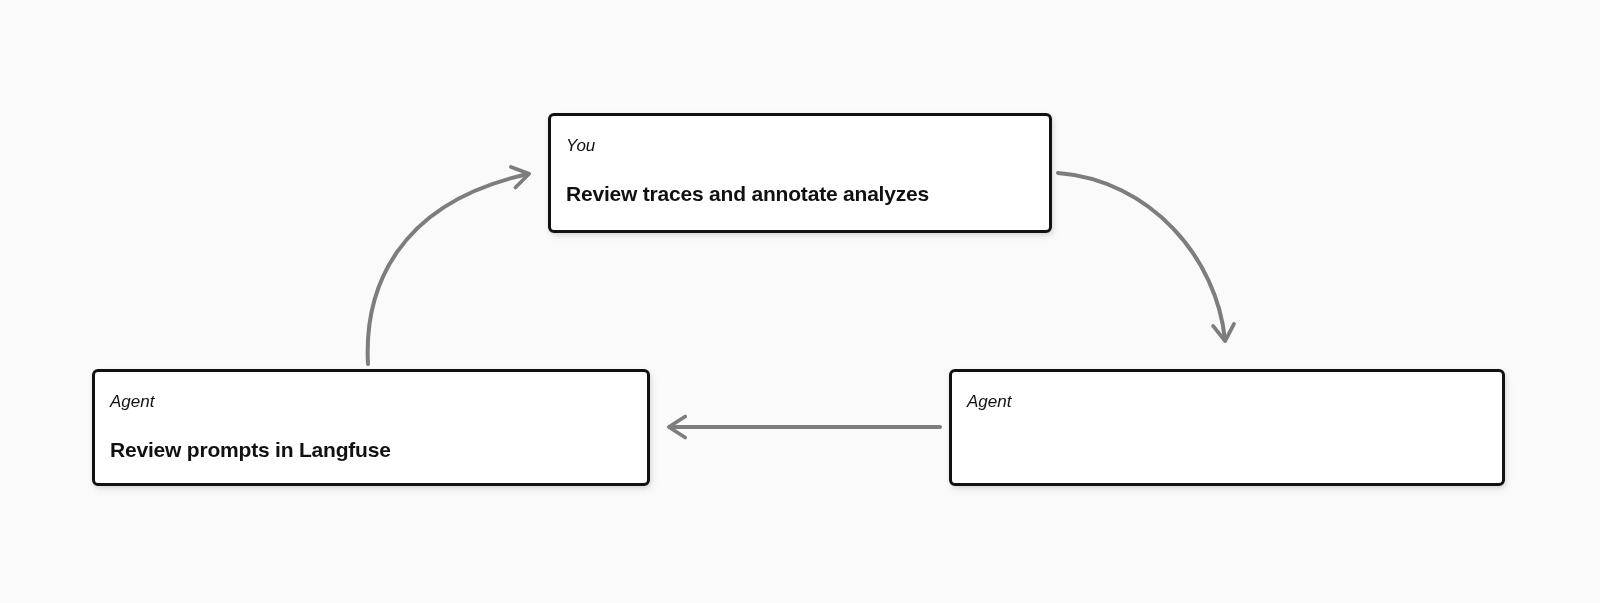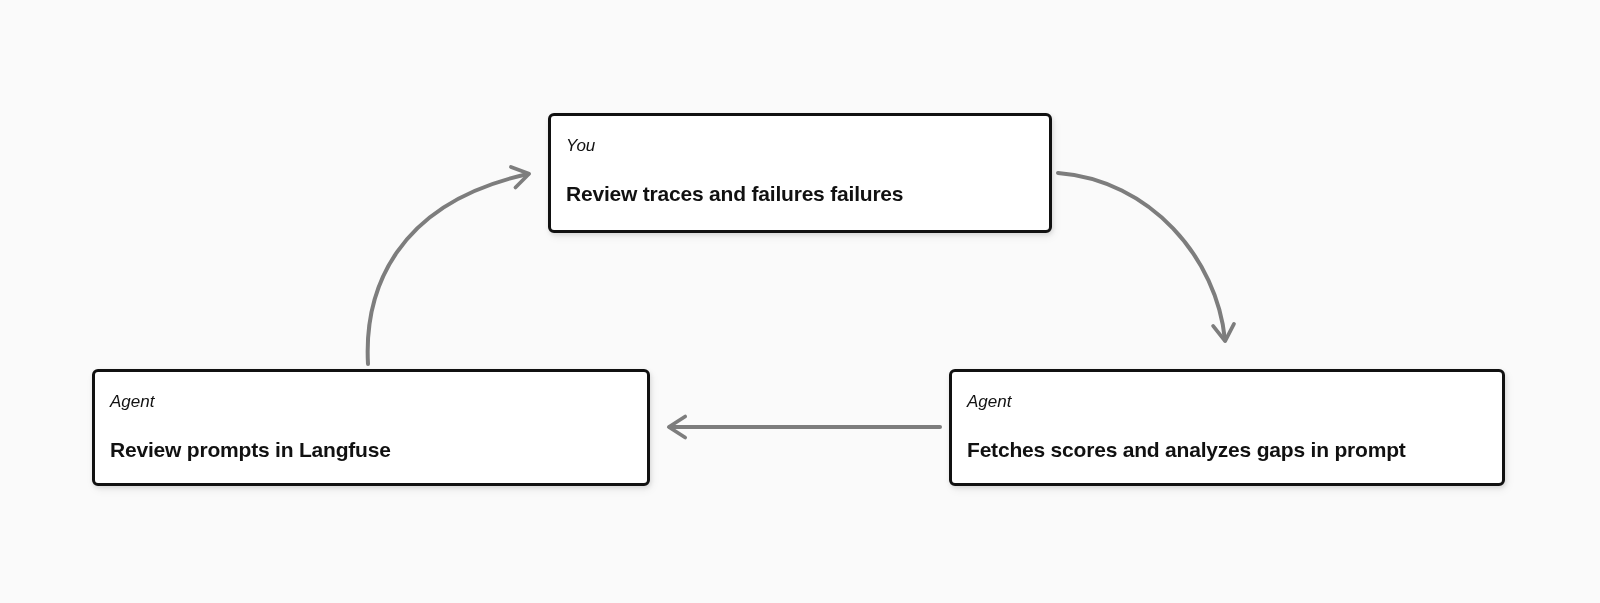--- a/index.html
+++ b/index.html
@@ -78,26 +78,25 @@
         <path class="arrowhead" d="M 2.5 1.5 L 9.5 6 L 2.5 10.5" stroke-width="1.6"></path>
       </marker>
     </defs>
     <path class="arrow" d="M 368 364 C 364 290 396 203 528 174" marker-end="url(#ah)"></path>
     <path class="arrow" d="M 1058 173 C 1150 180 1217 258 1225 340" marker-end="url(#ah)"></path>
     <path class="arrow" d="M 940 427 L 670 427" marker-end="url(#ah)"></path>
   </svg>
 
   <div class="node node-top">
     <div class="actor">You</div>
-    <div class="task">Review traces and failures failures</div>
+    <div class="task">Review traces and annotate analyzes</div>
   </div>
 
   <div class="node node-right">
     <div class="actor">Agent</div>
-    <div class="task">Fetches scores and analyzes gaps in prompt</div>
   </div>
 
   <div class="node node-left">
     <div class="actor">Agent</div>
     <div class="task">Review prompts in Langfuse</div>
   </div>
 
 </div>
 
 </body></html>

